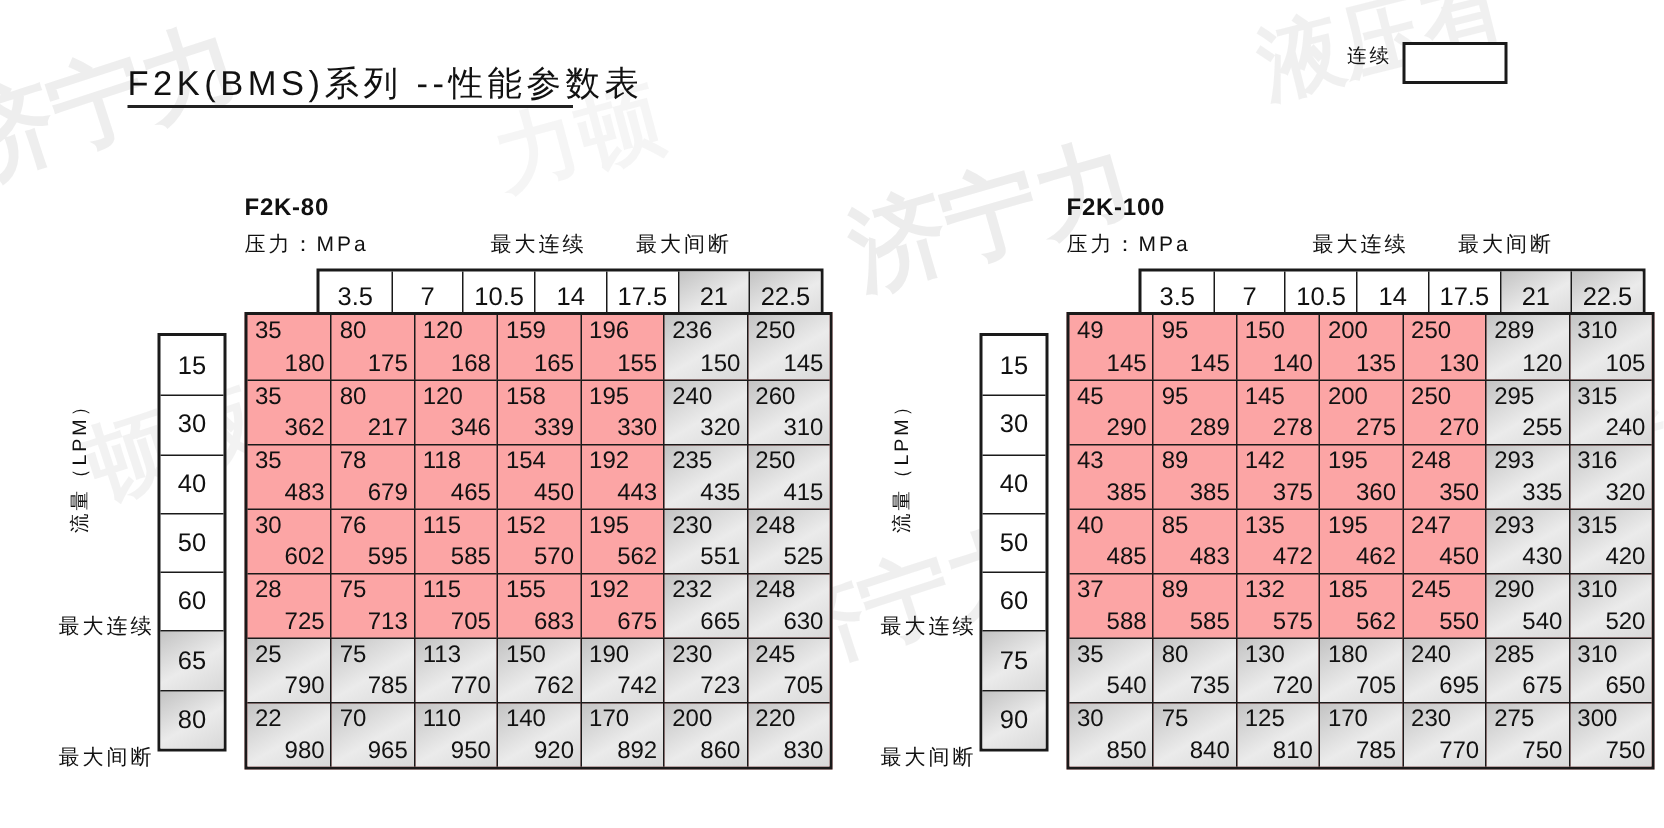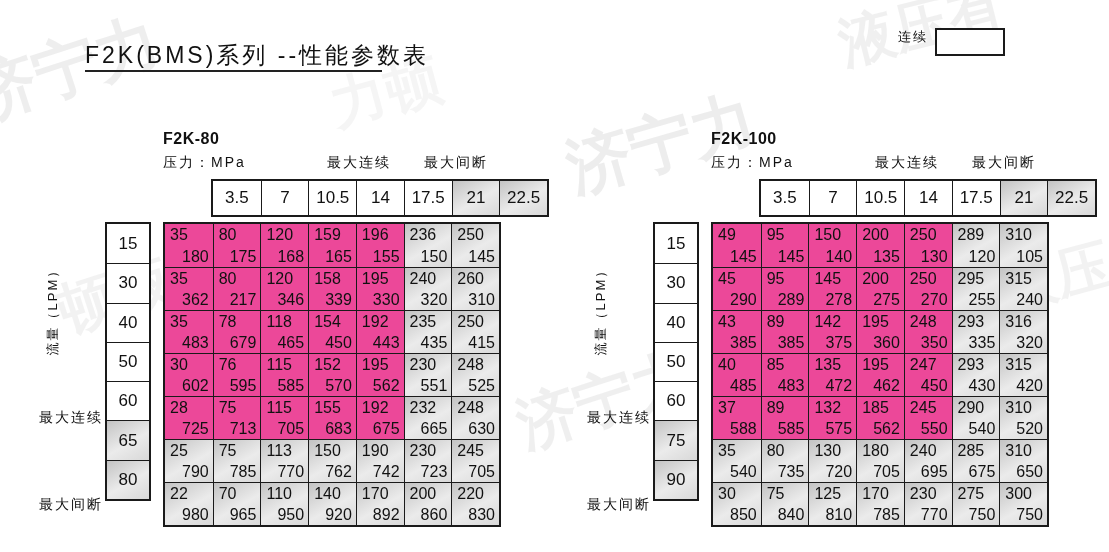--- a/index.html
+++ b/index.html
@@ -56,23 +56,23 @@
     display:grid; grid-template-columns:repeat(7,1fr);
     border:2px solid #1a1a1a; background:#fff;margin-left:48px;
   }
   .header-cell {
     display:flex; align-items:center; justify-content:center;
     font-size:17px; border-left:1.5px solid #1a1a1a;
   }
   .header-cell:first-child { border-left:none; }
 
   .body-grid {
-    position:absolute; left:118px; top:94px; width:338px; height:305px;
+    position:absolute; left:118px; top:80px; width:392px; height:305px;
     display:grid; grid-template-columns:repeat(7,1fr); grid-template-rows:repeat(7,1fr);
-    border:2px solid #1a1a1a; background:#ec4899;
+    border:2px solid #1a1a1a; background:#fca5a5;
   }
   .body-cell { position:relative; border-left:1.5px solid #1a1a1a; border-top:1.5px solid #1a1a1a; }
   .body-cell.c0 { border-left:none; }
   .body-cell.r0 { border-top:none; }
   .body-cell .v-top    { position:absolute; top:0px; left:5px;  font-size:16px; line-height:21px; }
   .body-cell .v-bottom { position:absolute; bottom:0px; right:4px; font-size:16px; line-height:21px; }
 
   .label-col {
     position:absolute; left:60px; top:94px; width:46px; height:279px;
     display:grid; grid-template-rows:repeat(7,1fr);

